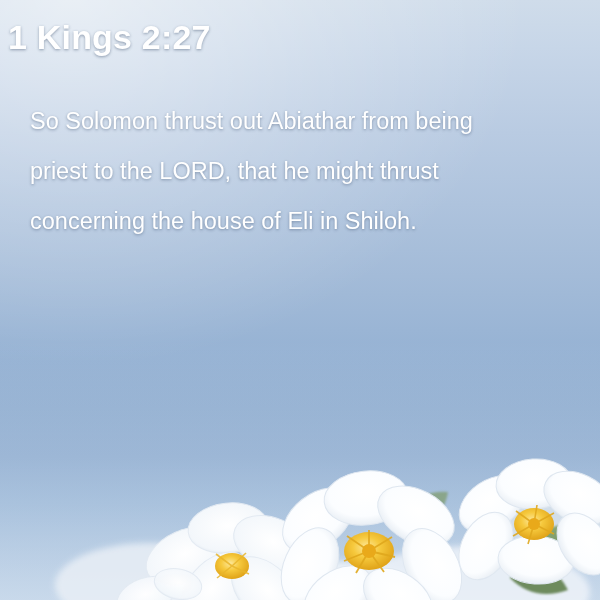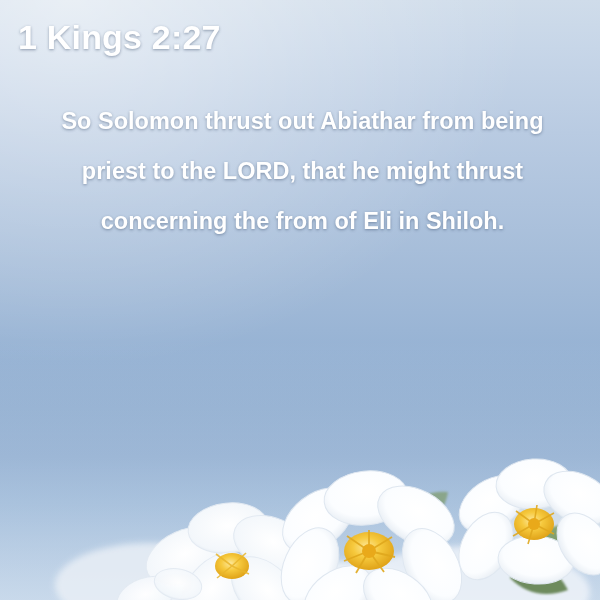--- a/index.html
+++ b/index.html
@@ -46,40 +46,40 @@
     left: 0;
     bottom: 0;
     width: 600px;
     height: 260px;
     background: linear-gradient(to bottom, rgba(255,255,255,0) 0%, rgba(233,240,248,0.28) 60%, rgba(240,245,250,0.45) 100%);
     pointer-events: none;
   }
 
   .title {
     position: absolute;
-    left: 18px;
+    left: 8px;
     top: 18px;
     font-size: 34px;
     font-weight: bold;
     color: #ffffff;
     letter-spacing: 0.2px;
     text-shadow: 0 1px 3px rgba(40,60,90,0.45);
     white-space: nowrap;
   }
 
   .verse {
     position: absolute;
     left: 30px;
     top: 96px;
     width: 545px;
     color: #ffffff;
     font-size: 23.5px;
-    font-weight: bold;
+    font-weight: normal;
     line-height: 50px;
-    text-align: center;
+    text-align: left;
     text-shadow: 0 1px 3px rgba(40,60,90,0.45);
   }
   .verse .line {
     display: block;
     white-space: nowrap;
   }
 
   
   .flowers {
     position: absolute;
@@ -206,16 +206,16 @@
       <ellipse cx="146" cy="596" rx="30" ry="18" transform="rotate(-20 146 596)" fill="url(#pet2)" stroke="#e3eaf2"></ellipse>
       <ellipse cx="178" cy="584" rx="24" ry="15" transform="rotate(12 178 584)" fill="url(#pet2)" stroke="#e3eaf2"></ellipse>
     </g>
   </svg>
 
   <div class="title">1 Kings 2:27</div>
 
   <div class="verse">
     <span class="line">So Solomon thrust out Abiathar from being</span>
     <span class="line">priest to the LORD, that he might thrust</span>
-    <span class="line">concerning the from of Eli in Shiloh.</span>
+    <span class="line">concerning the house of Eli in Shiloh.</span>
   </div>
 
 </div>
 
 </body></html>

